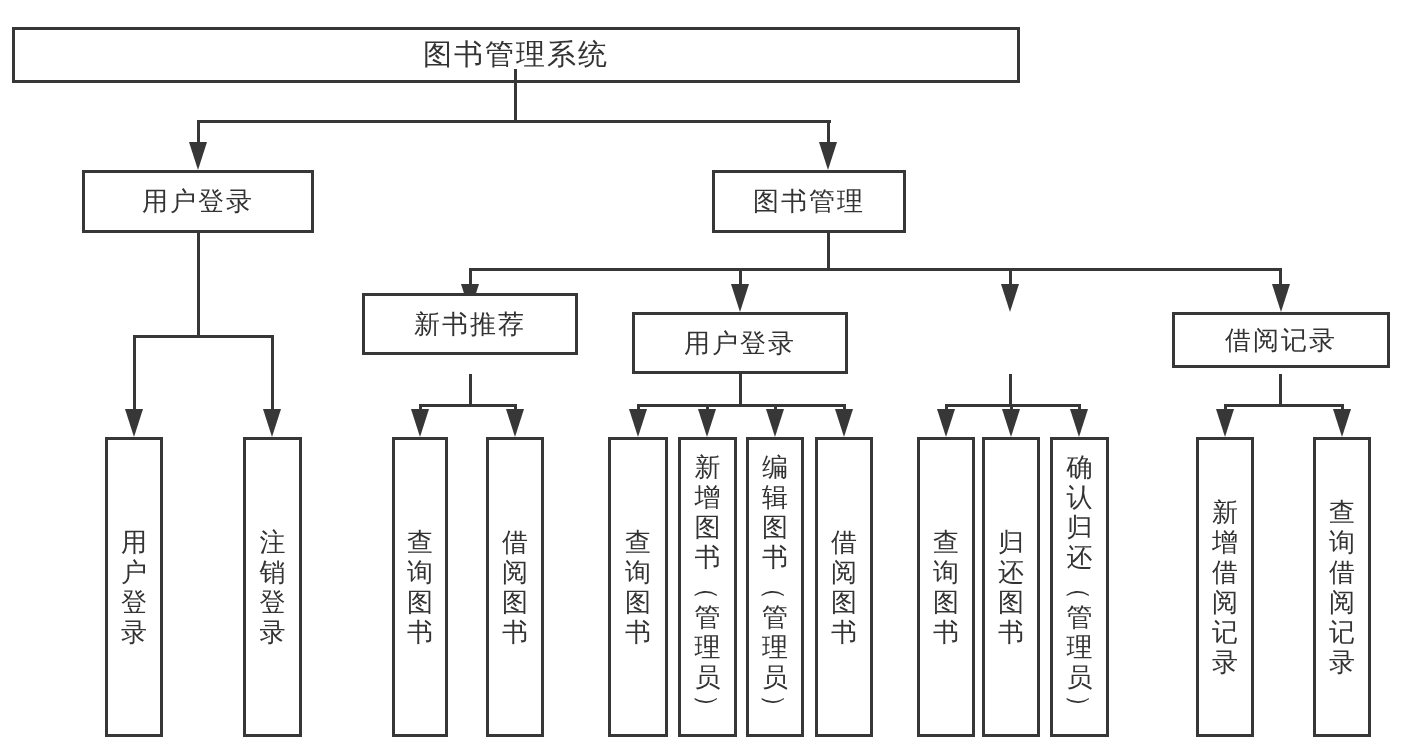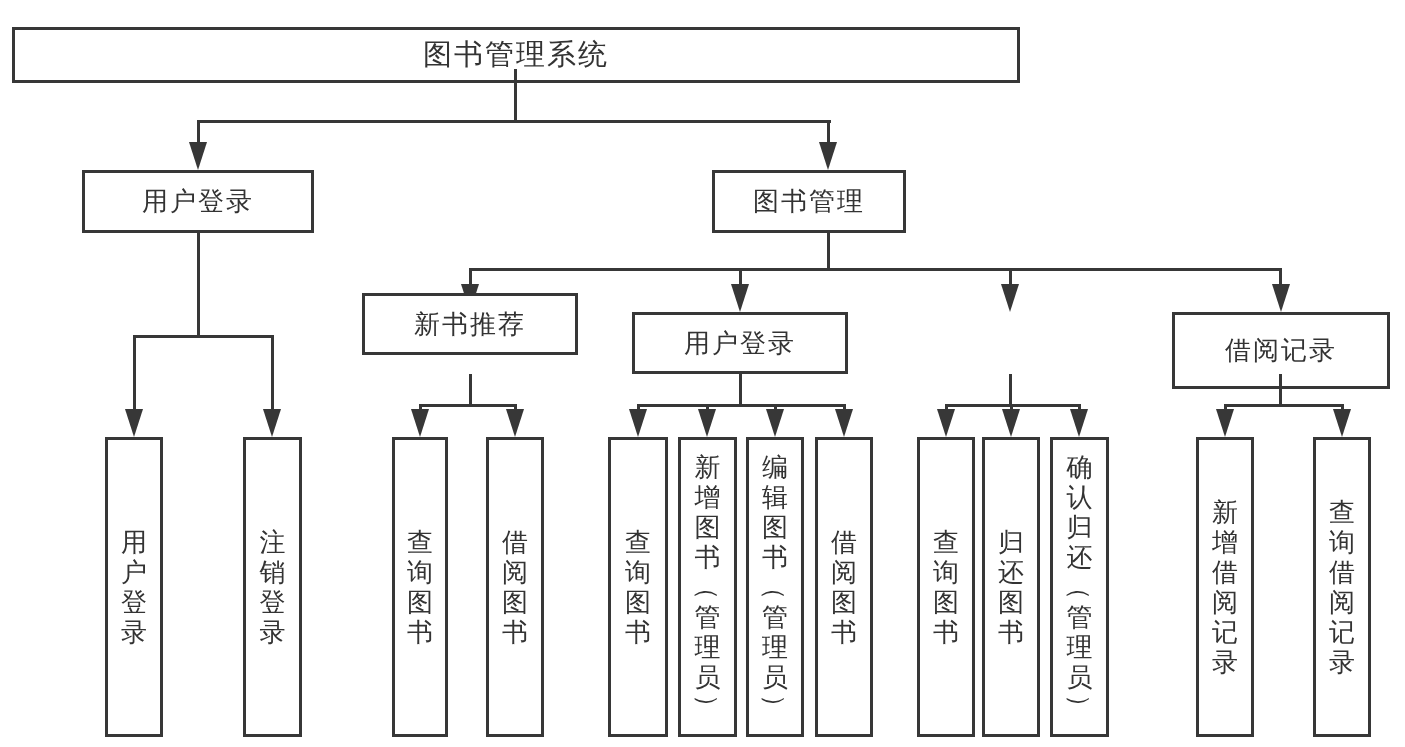--- a/index.html
+++ b/index.html
@@ -77,21 +77,21 @@
   <div class="arrow" style="left:1001px;top:284px"></div>
   <div class="vline" style="left:1279px;top:268px;height:18px"></div>
   <div class="arrow" style="left:1272px;top:284px"></div>
 
   <div class="box" style="left:362px;top:293px;width:216px;height:62px">
     <span>新书推荐</span>
   </div>
   <div class="box" style="left:632px;top:312px;width:216px;height:62px">
     <span>用户登录</span>
   </div>
-  <div class="box" style="left:1172px;top:312px;width:218px;height:77px">
+  <div class="box" style="left:1172px;top:312px;width:218px;height:56px">
     <span>借阅记录</span>
   </div>
 
   <div class="vline" style="left:469px;top:374px;height:31px"></div>
   <div class="hline" style="left:419px;top:404px;width:98px"></div>
   <div class="vline" style="left:419px;top:404px;height:8px"></div>
   <div class="arrow" style="left:411px;top:409px"></div>
   <div class="vline" style="left:514px;top:404px;height:8px"></div>
   <div class="arrow" style="left:506px;top:409px"></div>
 

